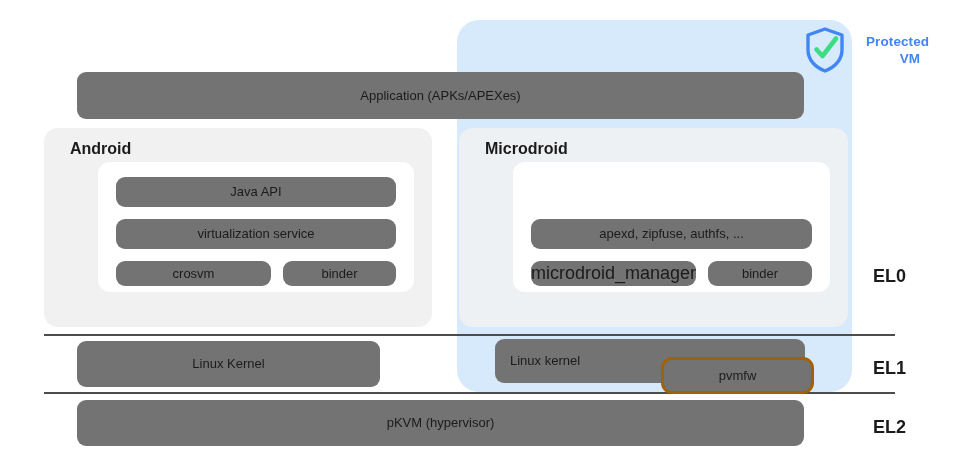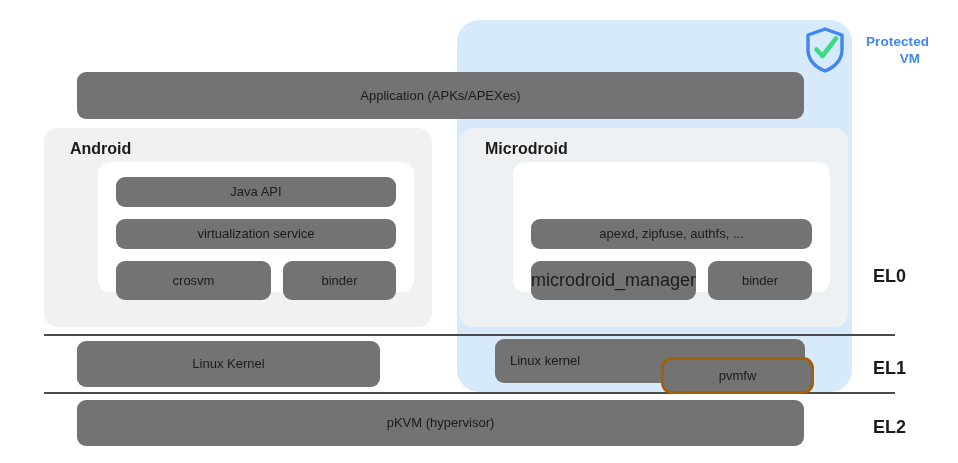--- a/index.html
+++ b/index.html
@@ -108,21 +108,21 @@
     margin-left: 36px;
   }
 
   
   .stack-row { position: absolute; left: 18px; right: 18px; height: 30px; }
   .stack-row.r1 { top: 15px; }
   .stack-row.r2 { top: 57px; }
   .stack-row.r3 { top: 99px; }
 
   .row-split { display: flex; gap: 12px; }
-  .row-split > .green-box { height: 39px; }
+  .row-split > .green-box { height: 25px; }
 
   
   .android .row-split > .gb-a { flex: 0 0 155px; }
   .android .row-split > .gb-b { flex: 1 1 auto; }
   
   .microdroid .row-split > .gb-a { flex: 0 0 147px; }
   .microdroid .row-split > .gb-b { flex: 1 1 auto; }
 
   .full-bar { width: 100%; height: 30px; }
 

